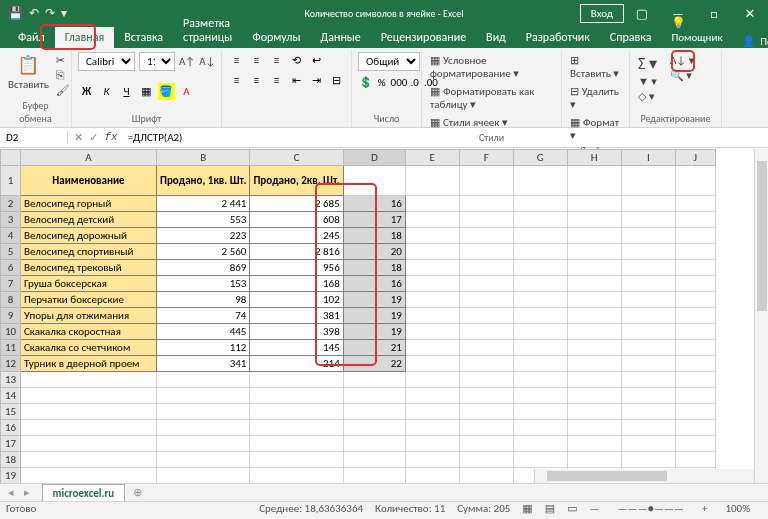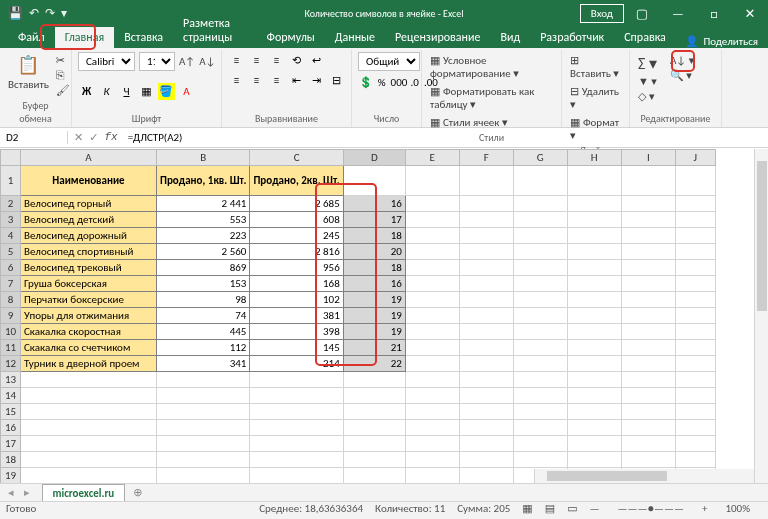--- a/index.html
+++ b/index.html
@@ -83,20 +83,21 @@
   <div class="tab">Файл</div>
   <div class="tab active">Главная</div>
   <div class="tab">Вставка</div>
   <div class="tab">Разметка страницы</div>
   <div class="tab">Формулы</div>
   <div class="tab">Данные</div>
   <div class="tab">Рецензирование</div>
   <div class="tab">Вид</div>
   <div class="tab">Разработчик</div>
   <div class="tab">Справка</div>
+  <div class="tab">💡 <span>Помощник</span></div>
   <div class="share">👤 <span>Поделиться</span></div>
 </div>
 
 <div class="hl-red" style="top:24px;left:40px;width:56px;height:26px"></div>
 
 <div class="ribbon">
   <div class="group" style="width:72px">
     <div class="gc">
       <div class="vbtn">
           <span class="ic">📋</span>
@@ -140,21 +141,20 @@
         </div>
       <div class="btns">
           <span>≡</span>
           <span>≡</span>
           <span>≡</span>
           <span>⇤</span>
           <span>⇥</span>
           <span>⊟</span>
         </div>
     </div>
-    <div class="group-label">Выравнивание</div>
   </div>
   <div class="group" style="width:70px">
     <div style="display:flex;flex-direction:column;gap:3px;flex:1">
       <select style="width:62px"><option>Общий</option></select>
       <div class="btns">
           <span>💲</span>
           <span>%</span>
           <span>000</span>
           <span>.0</span>
           <span>.00</span>

